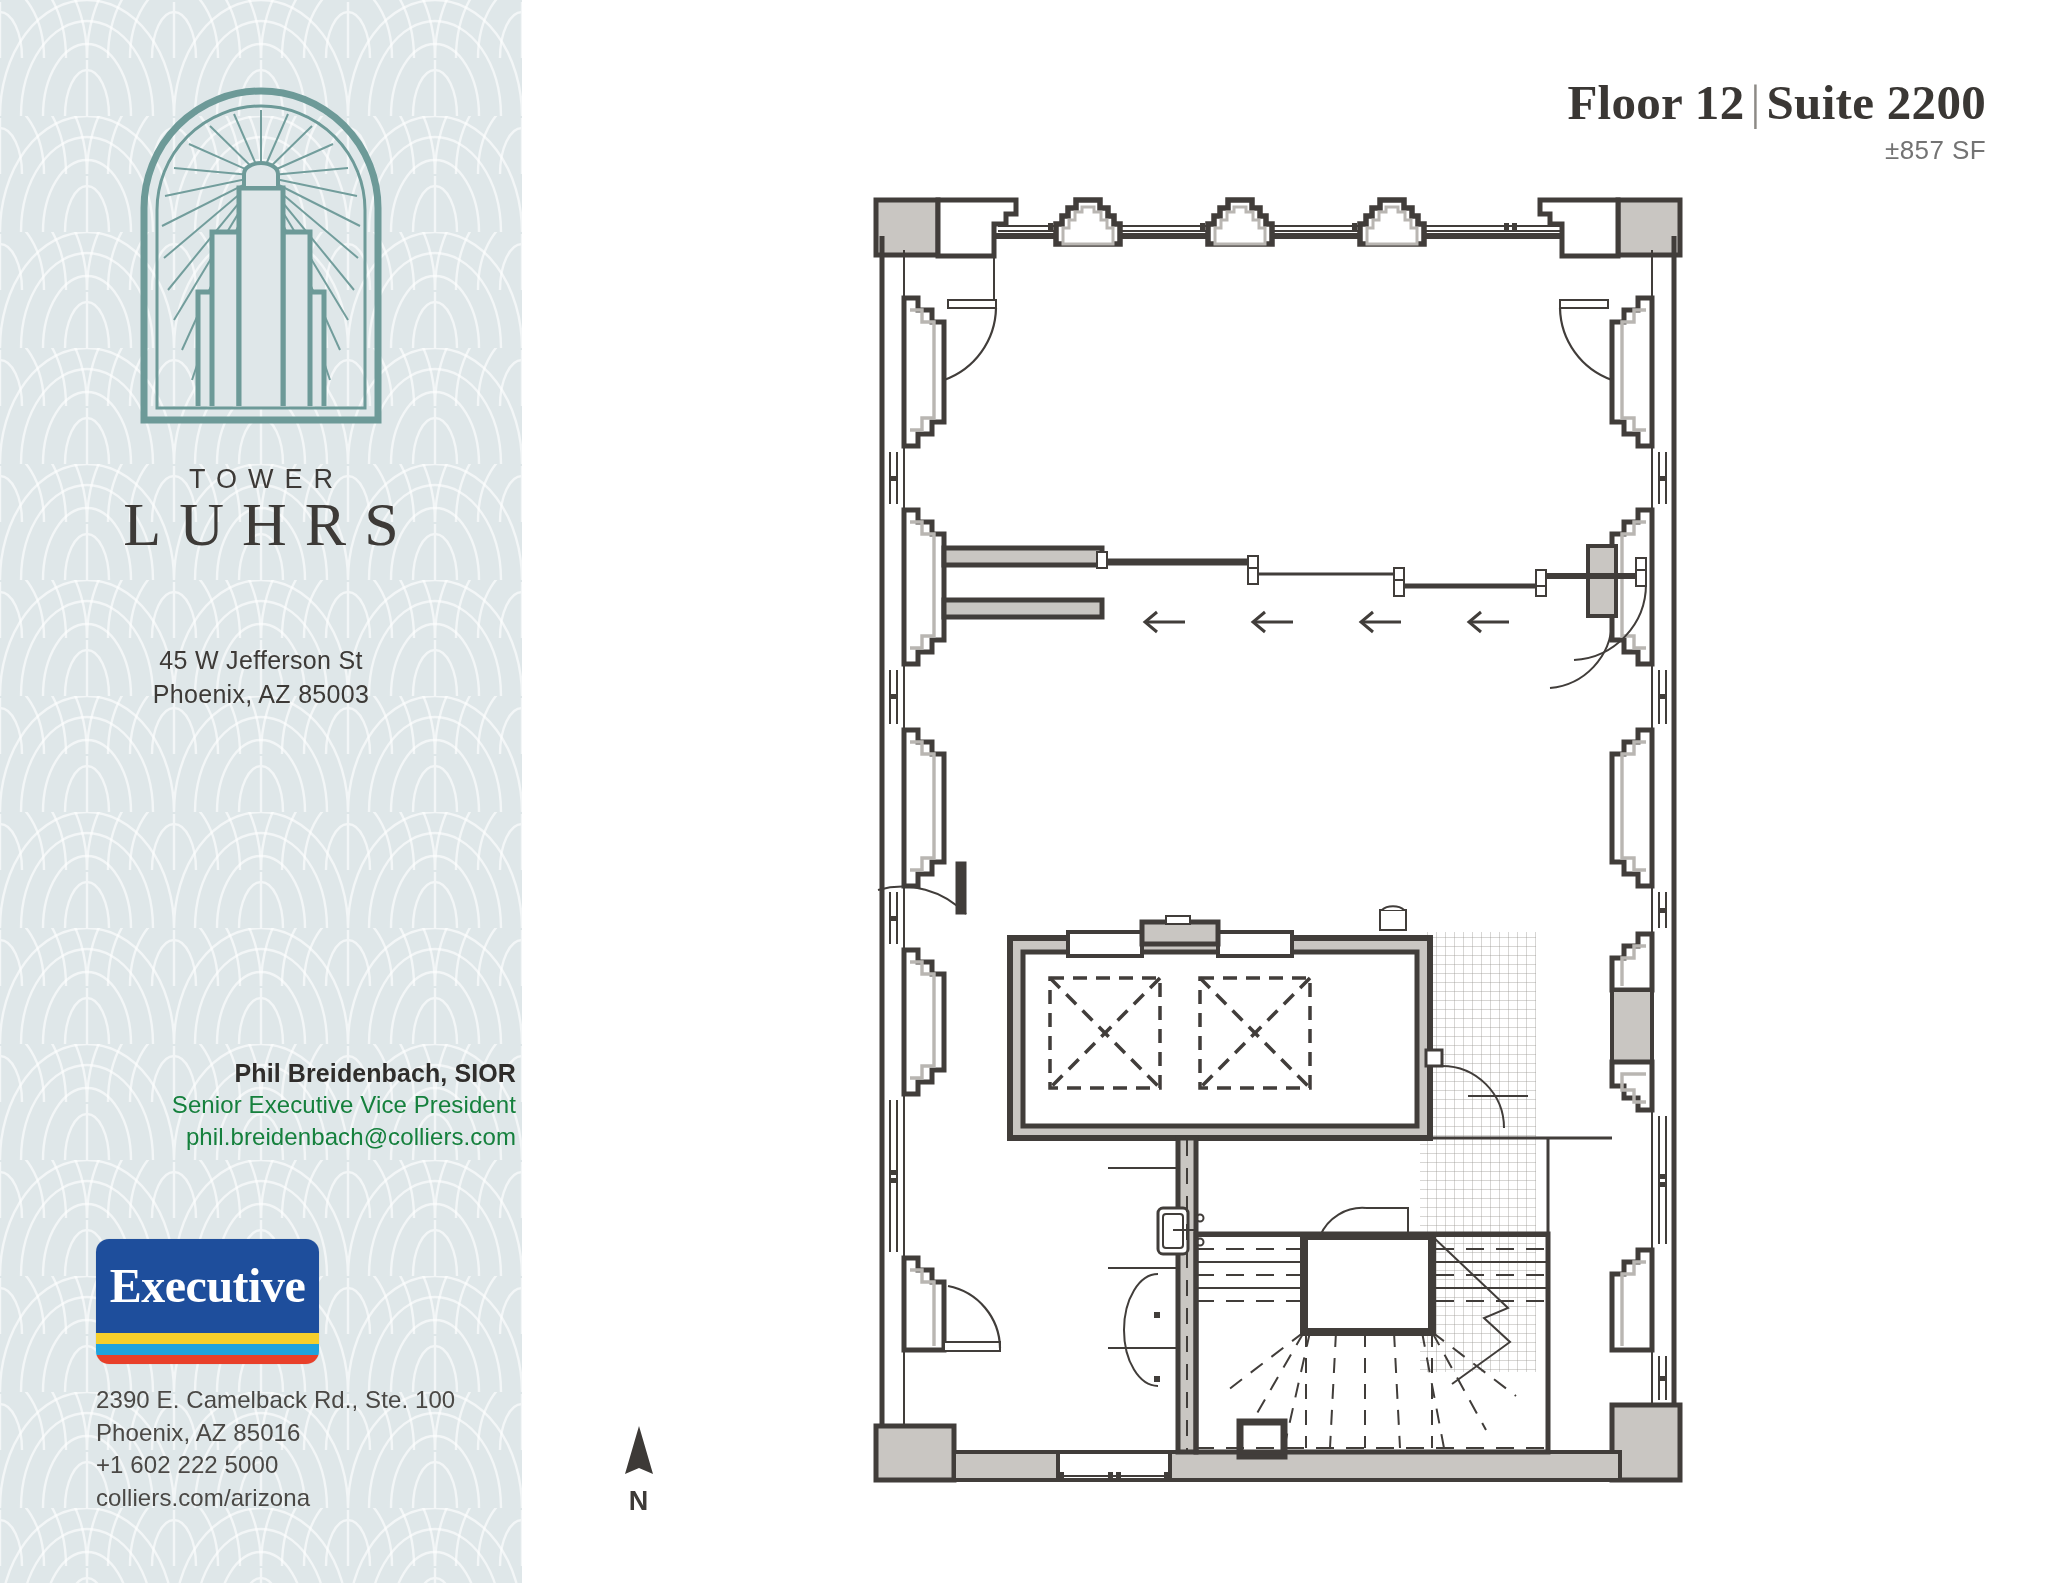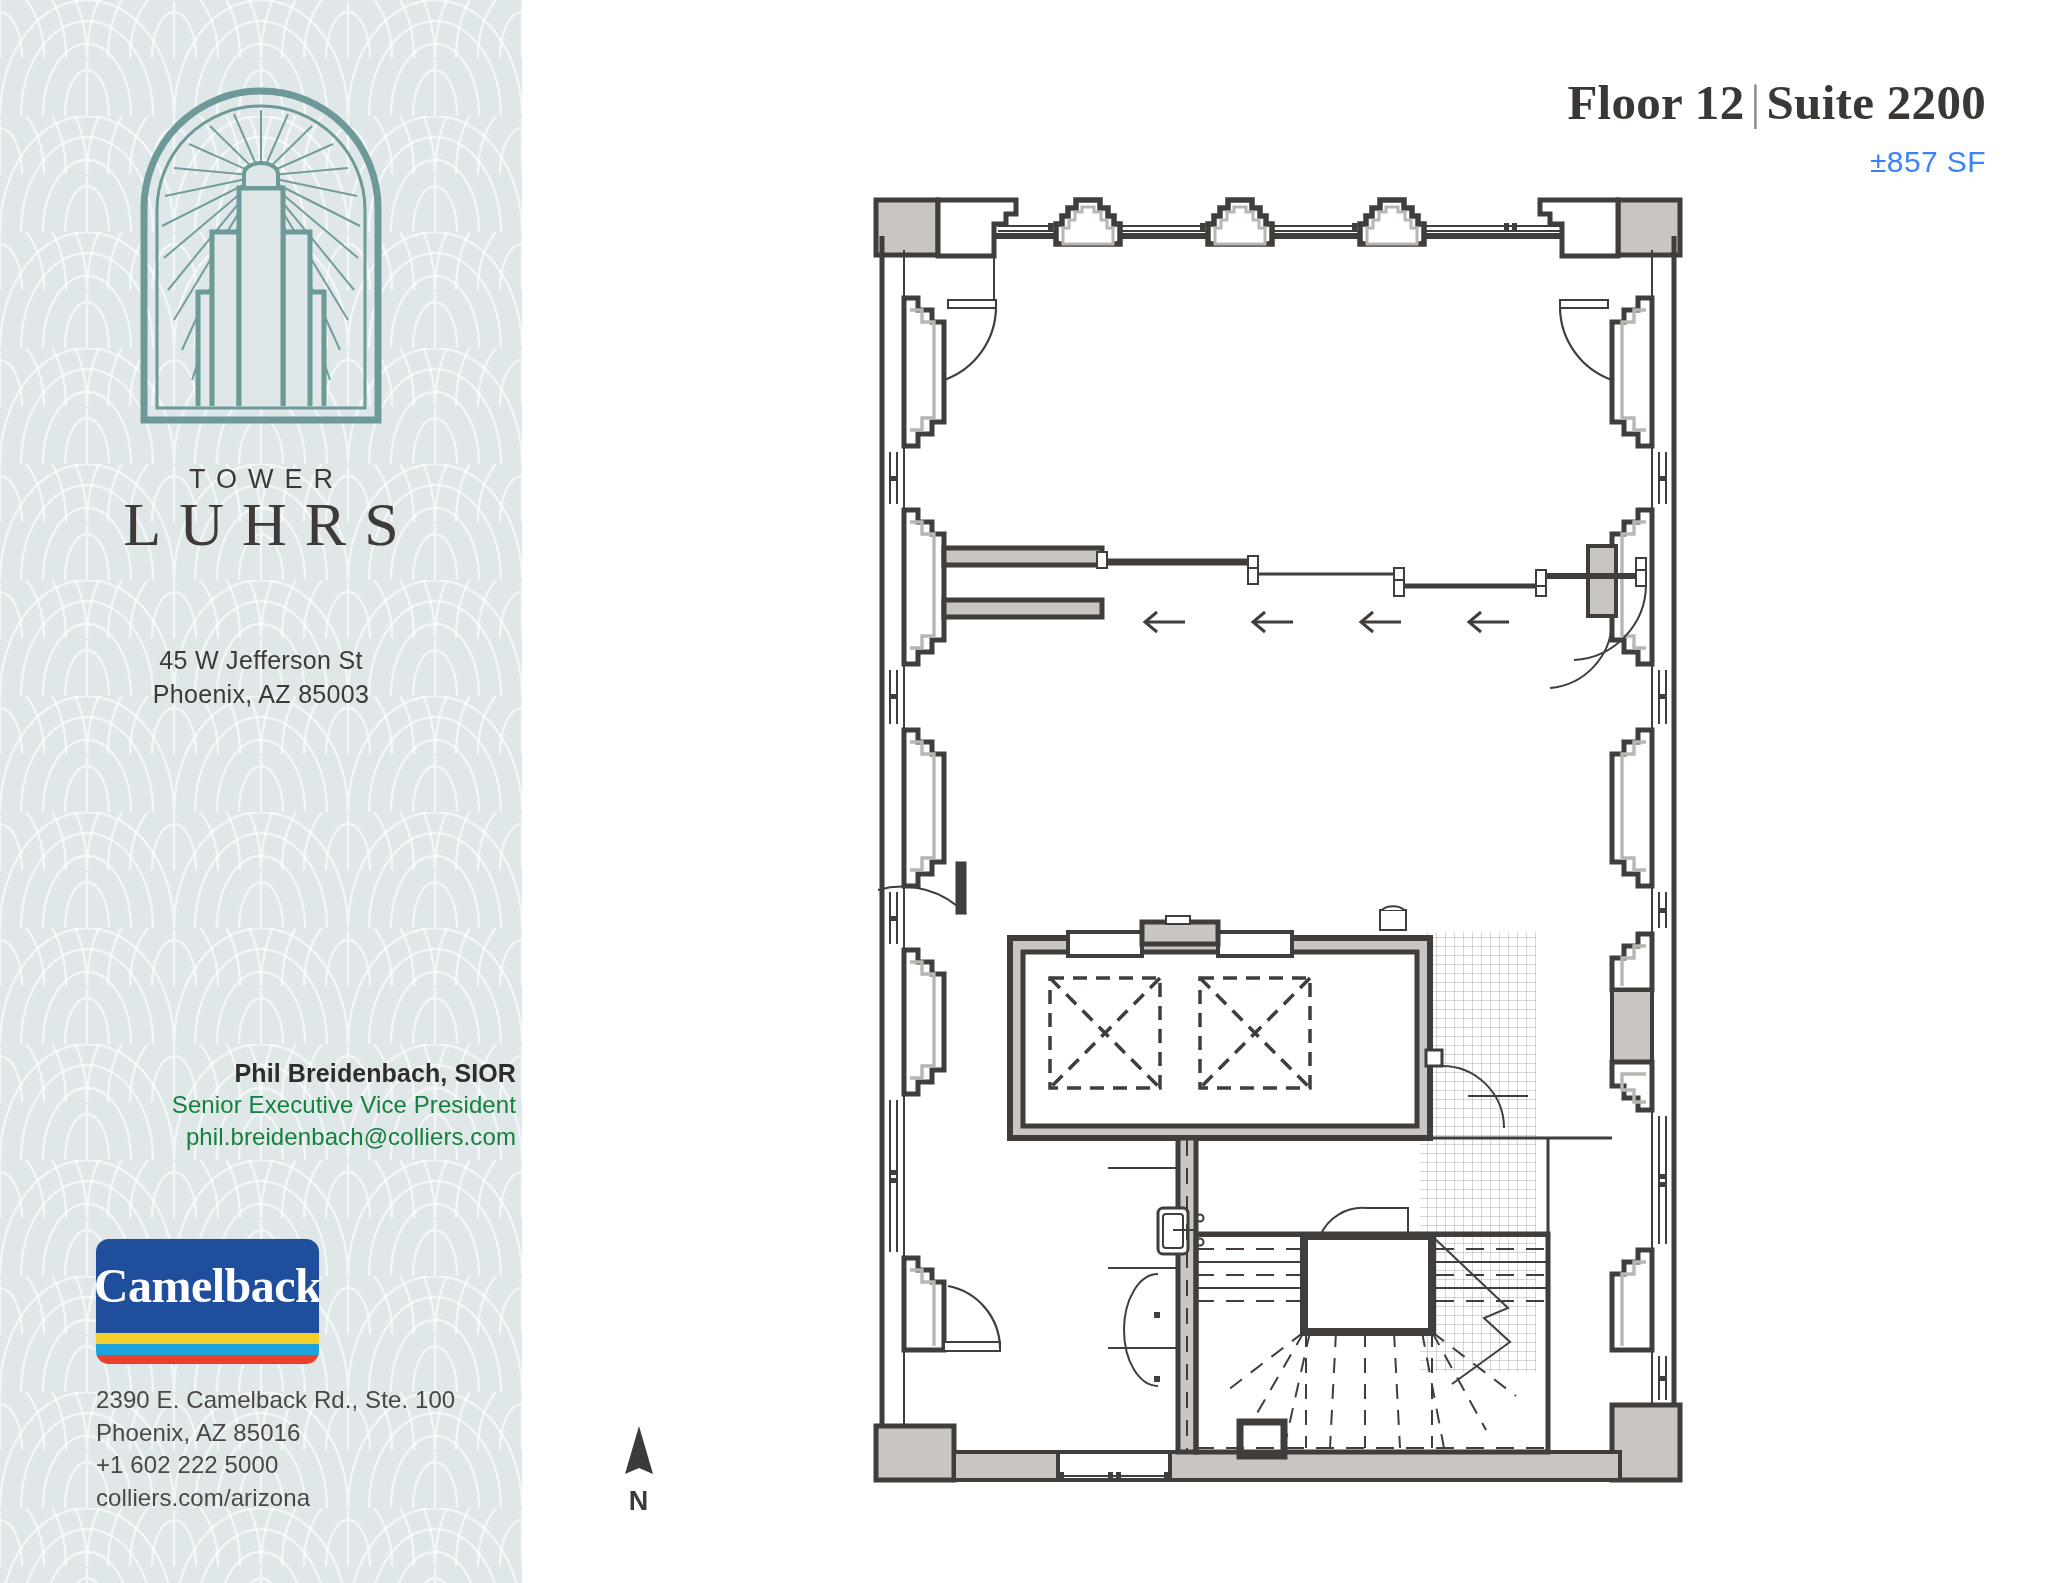--- a/index.html
+++ b/index.html
@@ -170,23 +170,23 @@
     line-height: 1;
     letter-spacing: 0.3px;
     white-space: nowrap;
   }
   #header-title .sep {
     font-weight: 300;
     color: #8d8a86;
     padding: 0 6px;
   }
   #header-sf {
-    margin-top: 18px;
-    font-size: 30px;
-    color: #3b82f6;
+    margin-top: 8px;
+    font-size: 26px;
+    color: #737373;
     letter-spacing: 0.4px;
   }
 
   
   #north-arrow {
     position: absolute;
     left: 612px;
     top: 1424px;
     width: 54px;
     text-align: center;
@@ -300,21 +300,21 @@
       </div>
 
       <div id="broker-block">
         <div id="broker-name">Phil Breidenbach, SIOR</div>
         <div class="broker-line">Senior Executive Vice President</div>
         <div class="broker-line">phil.breidenbach@colliers.com</div>
       </div>
 
       <div id="colliers-logo">
         <div id="colliers-blue">
-          <span id="colliers-word">Camelback</span>
+          <span id="colliers-word">Executive</span>
         </div>
         <div class="c-stripe" id="stripe-yellow"></div>
         <div class="c-stripe" id="stripe-cyan"></div>
         <div class="c-stripe" id="stripe-red"></div>
       </div>
 
       <div id="office-address">
         <div>2390 E. Camelback Rd., Ste. 100</div>
         <div>Phoenix, AZ 85016</div>
         <div>+1 602 222 5000</div>

